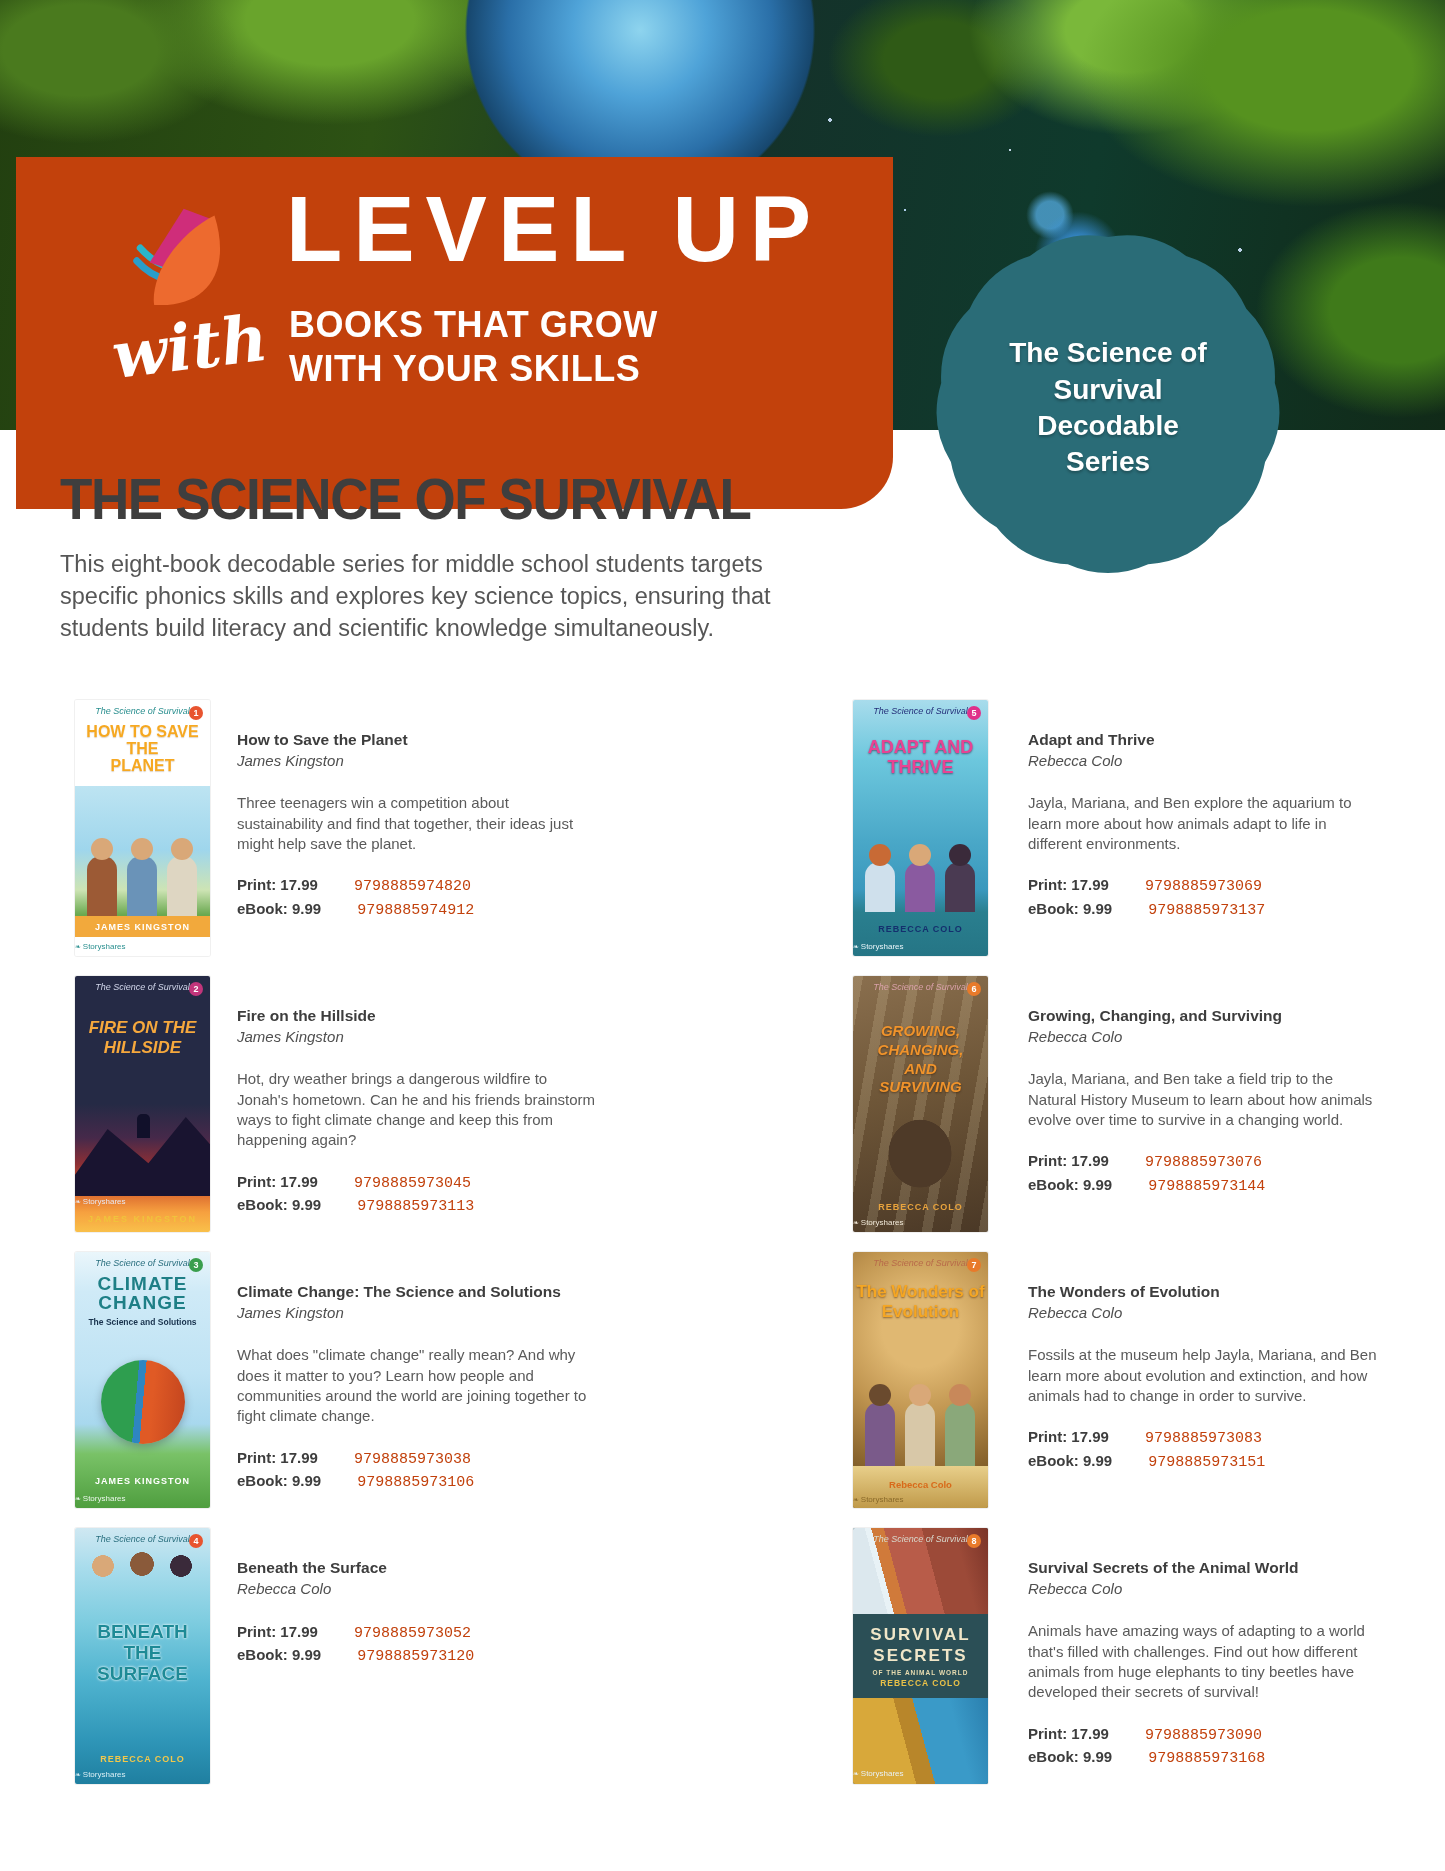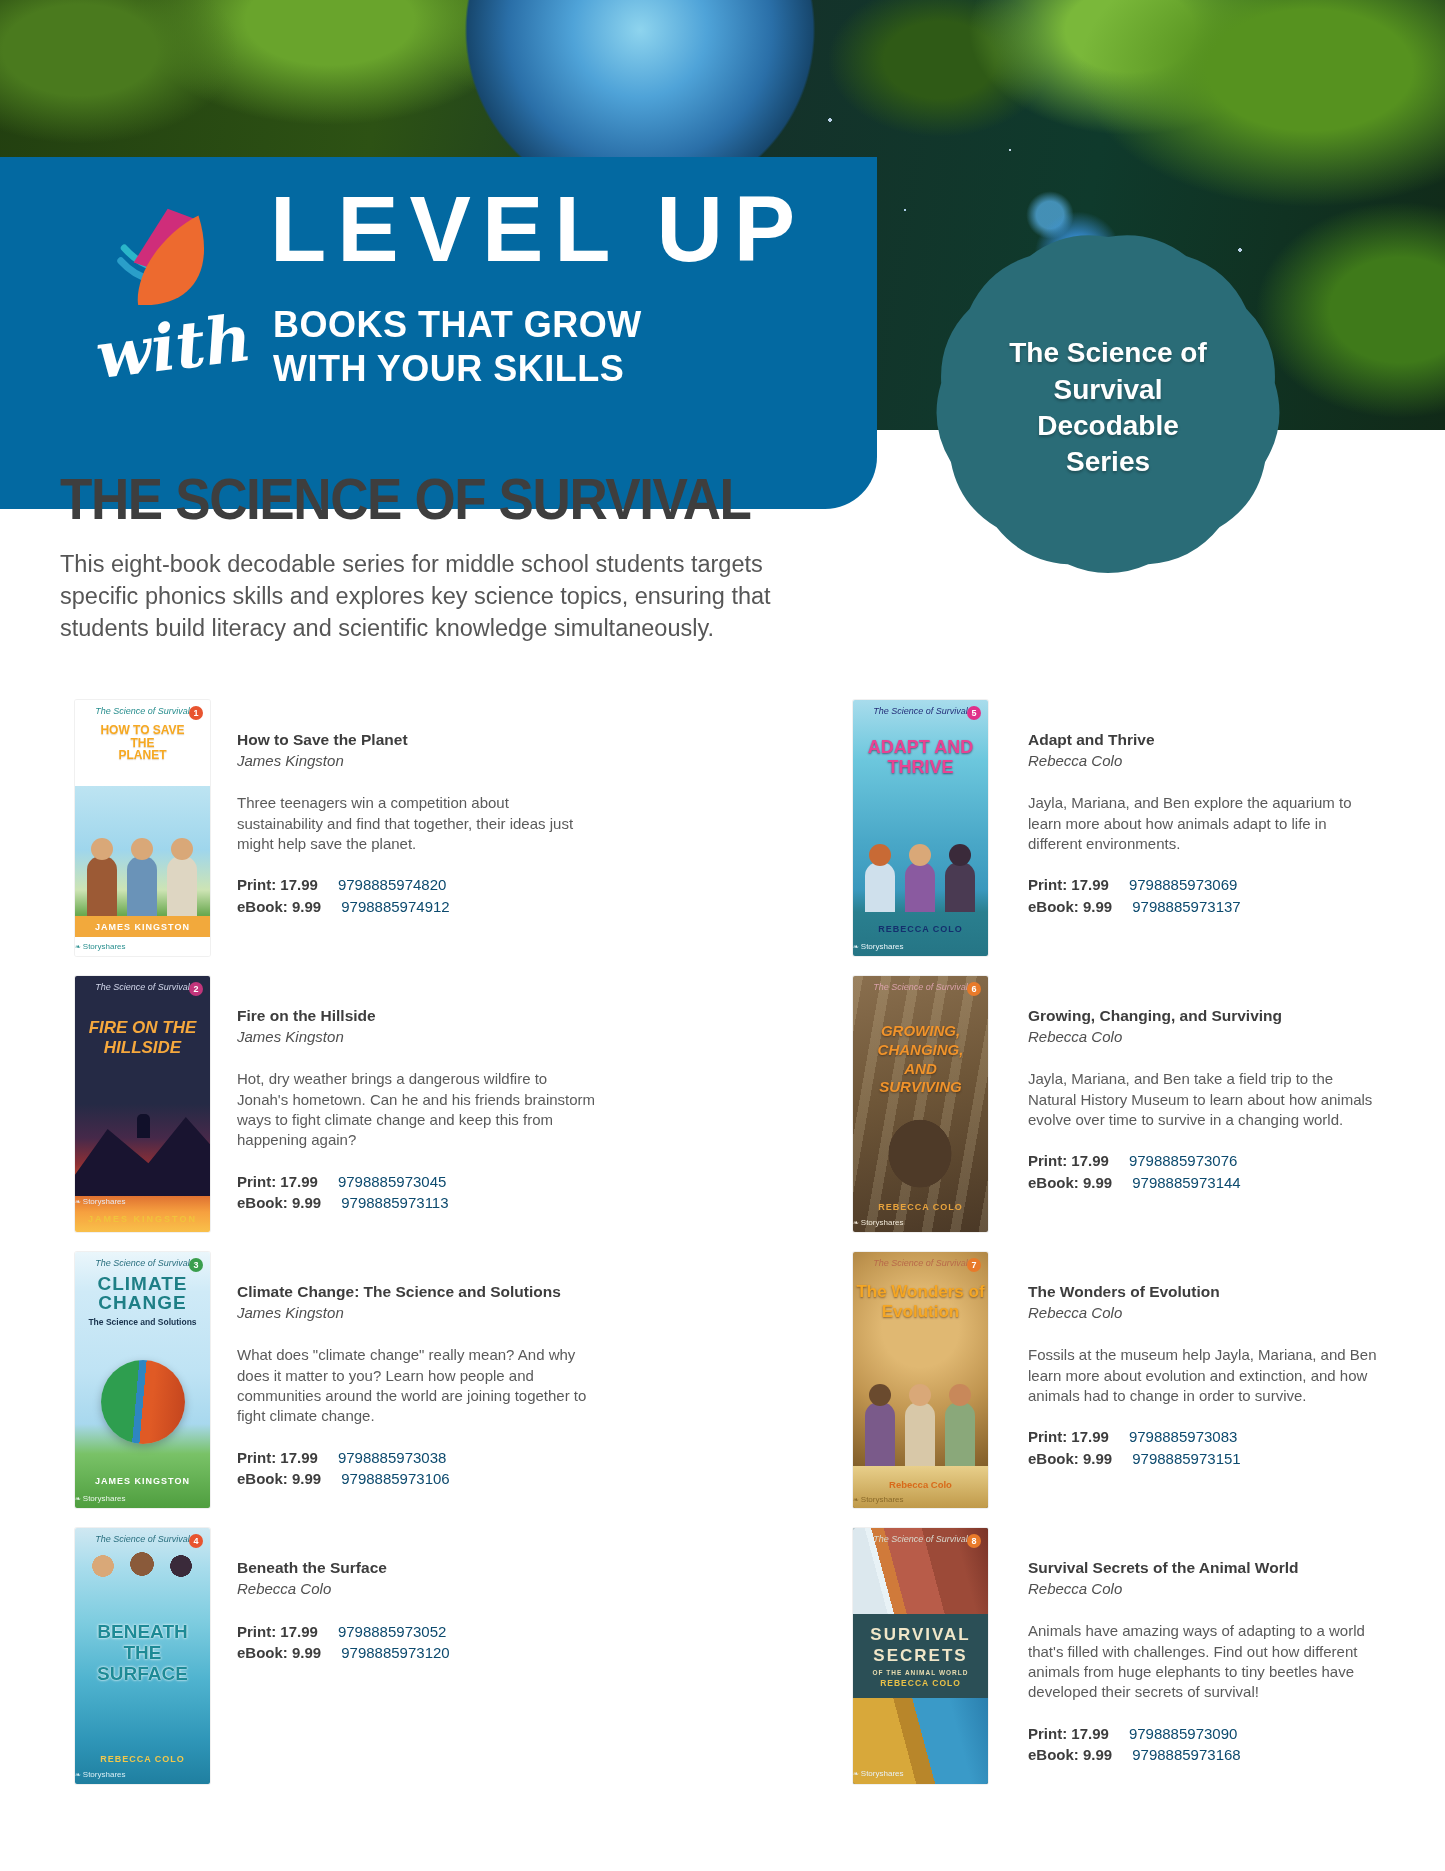--- a/index.html
+++ b/index.html
@@ -34,22 +34,22 @@
       radial-gradient(circle 3px at 830px 120px, #cfe6ff 55%, transparent 60%),
       radial-gradient(circle 2px at 905px 210px, #bfe0ff 55%, transparent 60%),
       radial-gradient(circle 3px at 980px 300px, #cfe6ff 55%, transparent 60%),
       radial-gradient(circle 2px at 1010px 150px, #d8ecff 55%, transparent 60%),
       radial-gradient(circle 2px at 870px 330px, #bfe0ff 55%, transparent 60%),
       radial-gradient(circle 3px at 1240px 250px, #cfe6ff 55%, transparent 60%);
     opacity:.9;
   }
   
   .panel {
-    position:absolute; left:0; top:157px; width:877px; height:352px;
-    background:#0369a1; border-radius:0 0 52px 0;
+    position:absolute; left:16px; top:157px; width:877px; height:352px;
+    background:#c2410c; border-radius:0 0 52px 0;
   }
   .logo { position:absolute; left:108px; top:38px; width:116px; height:120px; }
   .level-up {
     position:absolute; left:270px; top:26px;
     font-size:92px; font-weight:800; letter-spacing:11px;
     color:#ffffff; line-height:1; white-space:nowrap;
   }
   .with-word {
     position:absolute; left:96px; top:152px;
     font-family:"DejaVu Serif", serif; font-style:italic; font-weight:700;
@@ -84,42 +84,42 @@
   .col-right { left:853px; width:565px; }
   .entry { height:276px; display:flex; align-items:flex-start; }
   .entry-text { padding-top:30px; }
   .col-left  .entry-text { width:360px; margin-left:27px; }
   .col-right .entry-text { width:354px; margin-left:40px; }
   .book-title  { font-size:15.5px; font-weight:700; color:#3d3d3d; line-height:1.35; }
   .book-author { font-size:15px; font-style:italic; color:#4f4f4f; line-height:1.35; margin-bottom:22px; }
   .book-desc   { font-size:15px; color:#5a5a5a; line-height:1.36; margin-bottom:20px; }
   .price-line  { font-size:15px; line-height:1.42; }
   .price-strong{ font-weight:700; color:#3d3d3d; }
-  .isbn        { color:#0c4a6e; margin-left:20px; }
+  .isbn        { color:#c2410c; margin-left:36px;font-family:Liberation Mono, monospace; }
   
   .cover { position:relative; flex:none; width:135px; height:256px; overflow:hidden; border-radius:2px; box-shadow:0 0 0 1px rgba(0,0,0,.06); }
   .cover .series { position:absolute; top:6px; left:0; right:0; text-align:center; font-size:9px; font-style:italic; z-index:4; }
   .cover .num {
     position:absolute; top:6px; right:7px; width:14px; height:14px; border-radius:50%;
     color:#fff; font-size:9px; font-weight:700; line-height:14px; text-align:center; z-index:5;
   }
   .cover .ctitle { position:relative; z-index:3; text-align:center; font-weight:800; white-space:pre-line; }
   .cover .csub   { position:relative; z-index:3; text-align:center; font-weight:700; }
   .cover .cauthor{ position:absolute; left:0; right:0; text-align:center; font-weight:700; z-index:4; letter-spacing:1px; }
   .cover .cpub   { position:absolute; left:0; right:0; text-align:left; font-size:8px; z-index:4; }
   .cover .cpub::before { content:"❧ "; font-size:7px; }
   .cover .art { position:absolute; z-index:2; }
   .fig { position:absolute; bottom:0; width:30px; height:60px; border-radius:14px 14px 0 0; }
   .fig::before { content:''; position:absolute; top:-18px; left:4px; width:22px; height:22px; border-radius:50%; background:#d9a878; }
   .fig.p1{left:12px} .fig.p2{left:52px} .fig.p3{left:92px}
   
   .c1 { background:linear-gradient(180deg,#ffffff 0,#ffffff 86px,#bde4f2 86px,#9fd6ec 150px,#cde4b4 190px,#69a84f 215px,#69a84f 216px,#f2a93c 216px,#f2a93c 237px,#ffffff 237px); }
   .c1 .series { color:#2a8f8f; }
   .c1 .num { background:#e8542f; }
-  .c1 .ctitle { color:#f6a821; font-size:12px; line-height:1.05; margin-top:24px; text-shadow:0 0 2px #fff,0 1px 1px rgba(120,70,0,.3); }
+  .c1 .ctitle { color:#f6a821; font-size:16px; line-height:1.05; margin-top:24px; text-shadow:0 0 2px #fff,0 1px 1px rgba(120,70,0,.3); }
   .c1 .art { left:0; right:0; top:122px; height:94px; }
   .c1 .fig.p1{background:#9c5a35} .c1 .fig.p2{background:#6a93b8} .c1 .fig.p3{background:#ded6c2}
   .c1 .cauthor { bottom:24px; color:#ffffff; font-size:9px; }
   .c1 .cpub { bottom:5px; color:#2a8f8f; }
   
   .c2 { background:linear-gradient(180deg,#252a45 0,#252a45 128px,#46294a 162px,#8c2f35 188px,#d45a2a 212px,#f6a03f 236px,#f9c04a 256px); }
   .c2 .series { color:#cfd4e8; }
   .c2 .num { background:#c2357b; }
   .c2 .ctitle { color:#f6a83d; font-style:italic; font-size:17px; line-height:1.15; margin-top:42px; }
   .c2 .art { left:0; right:0; bottom:0; height:130px; }

